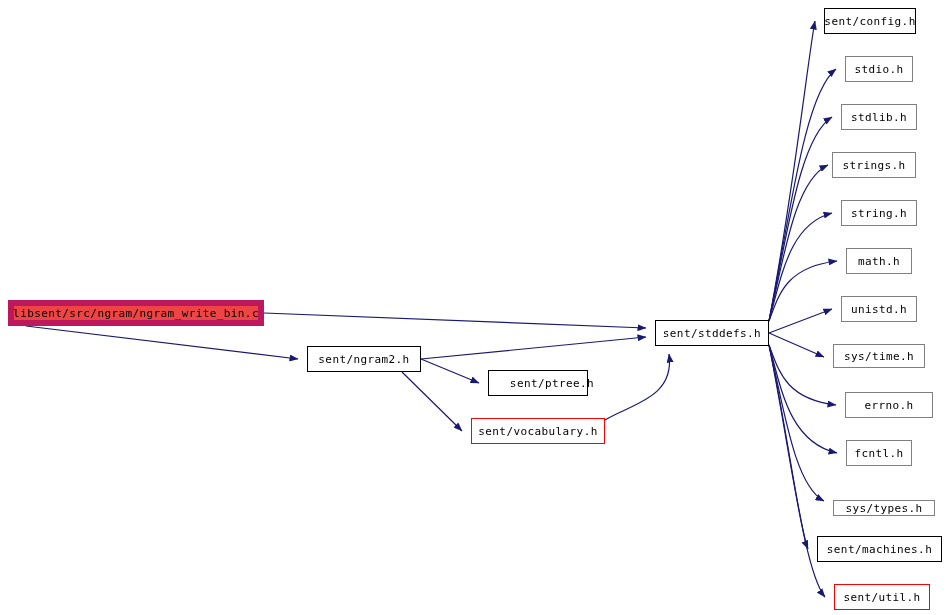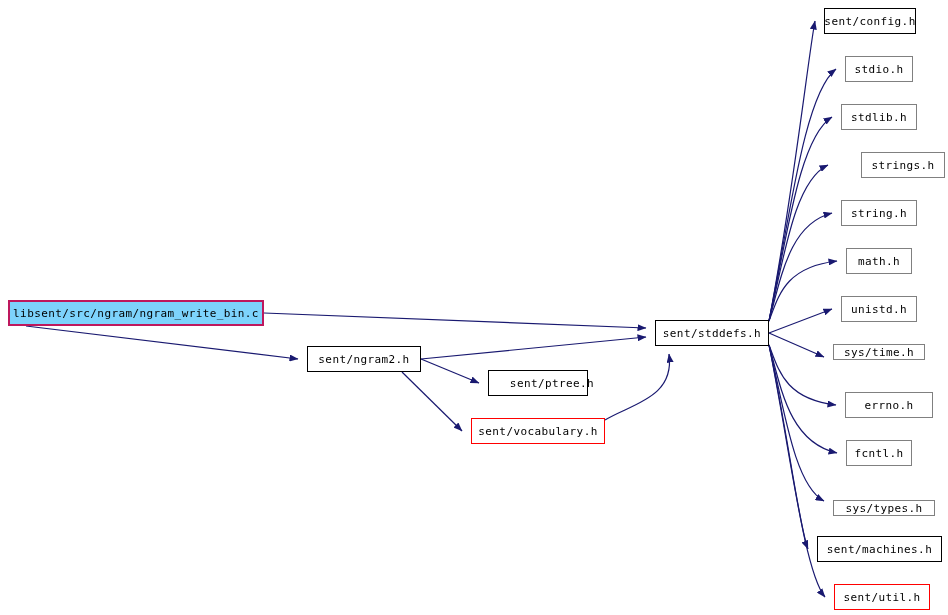--- a/index.html
+++ b/index.html
@@ -32,22 +32,22 @@
     font-size: 11px;
     line-height: 1;
     letter-spacing: 0.4px;
     color: #000000;
     white-space: nowrap;
     background: #ffffff;
     border: 1px solid #808080;
     z-index: 2;
   }
   .node.root {
-    background: #7dd3fc;
-    border: 2px solid #be185d;
+    background: #ef4444;
+    border: 6px solid #be185d;
     justify-content: center;
   }
   .node.local {
     border: 1px solid #000000;
   }
   .node.highlight {
     border: 1px solid #ff0000;
   }
   .node .label {
     display: block;
@@ -106,33 +106,33 @@
       </div>
       <div class="node local" style="left: 824px; top: 8px; width: 92px; height: 26px;">
         <span class="label">sent/config.h</span>
       </div>
       <div class="node system" style="left: 845px; top: 56px; width: 68px; height: 26px;">
         <span class="label">stdio.h</span>
       </div>
       <div class="node system" style="left: 841px; top: 104px; width: 76px; height: 26px;">
         <span class="label">stdlib.h</span>
       </div>
-      <div class="node system" style="left: 861px; top: 152px; width: 84px; height: 26px;">
+      <div class="node system" style="left: 832px; top: 152px; width: 84px; height: 26px;">
         <span class="label">strings.h</span>
       </div>
       <div class="node system" style="left: 841px; top: 200px; width: 76px; height: 26px;">
         <span class="label">string.h</span>
       </div>
       <div class="node system" style="left: 846px; top: 248px; width: 66px; height: 26px;">
         <span class="label">math.h</span>
       </div>
       <div class="node system" style="left: 841px; top: 296px; width: 76px; height: 26px;">
         <span class="label">unistd.h</span>
       </div>
-      <div class="node system" style="left: 833px; top: 344px; width: 92px; height: 16px;">
+      <div class="node system" style="left: 833px; top: 344px; width: 92px; height: 24px;">
         <span class="label">sys/time.h</span>
       </div>
       <div class="node system" style="left: 845px; top: 392px; width: 88px; height: 26px;">
         <span class="label">errno.h</span>
       </div>
       <div class="node system" style="left: 846px; top: 440px; width: 66px; height: 26px;">
         <span class="label">fcntl.h</span>
       </div>
       <div class="node system" style="left: 833px; top: 500px; width: 102px; height: 16px;">
         <span class="label">sys/types.h</span>

